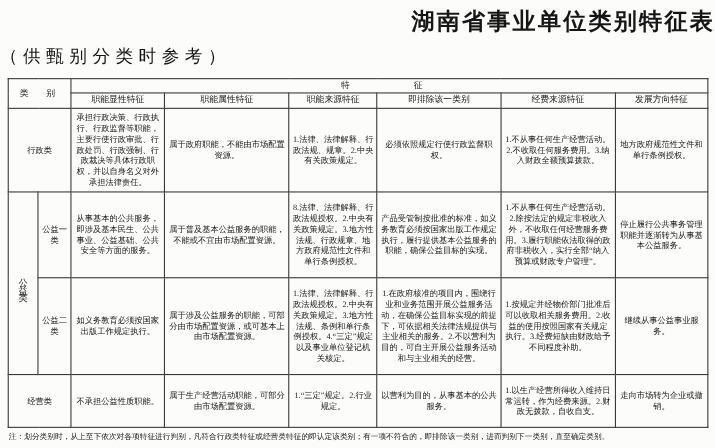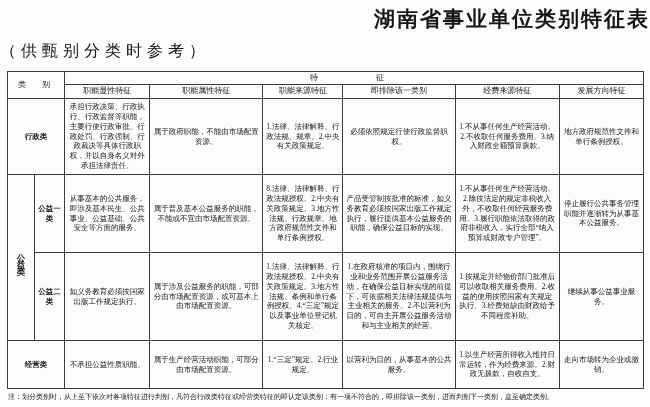--- a/index.html
+++ b/index.html
@@ -24,21 +24,21 @@
     padding:1px 3px;
     font-size:7.5px;line-height:1.3;
     vertical-align:middle;text-align:center;
     word-break:break-all;overflow:hidden;
   }
   table.feat th{
     text-align:center;font-weight:normal;font-size:8px;padding:0 1px;
   }
   .corner{letter-spacing:4px;text-align:center;font-size:8.5px;}
   .groupHdr{letter-spacing:14px;text-align:center;font-size:8.5px;}
-  .cat{text-align:center;font-size:8px;word-break:break-all;font-weight:bold;}
+  .cat{text-align:center;font-size:8px;word-break:break-all;}
   .vertWrap{text-align:center;}
   .vert{
     writing-mode:vertical-rl;text-orientation:upright;
     letter-spacing:7px;display:inline-block;font-size:8.5px;
   }
   .footnote{
     font-size:7px;margin:3px 12px 0 8px;letter-spacing:0;
     white-space:nowrap;overflow:hidden;
   }
 </style>

